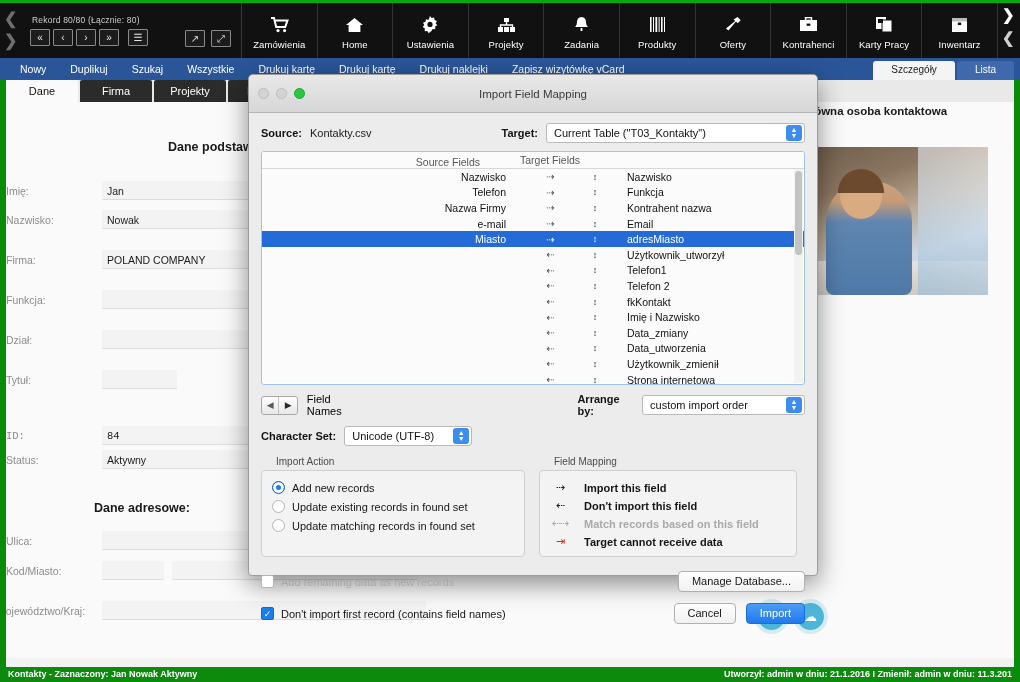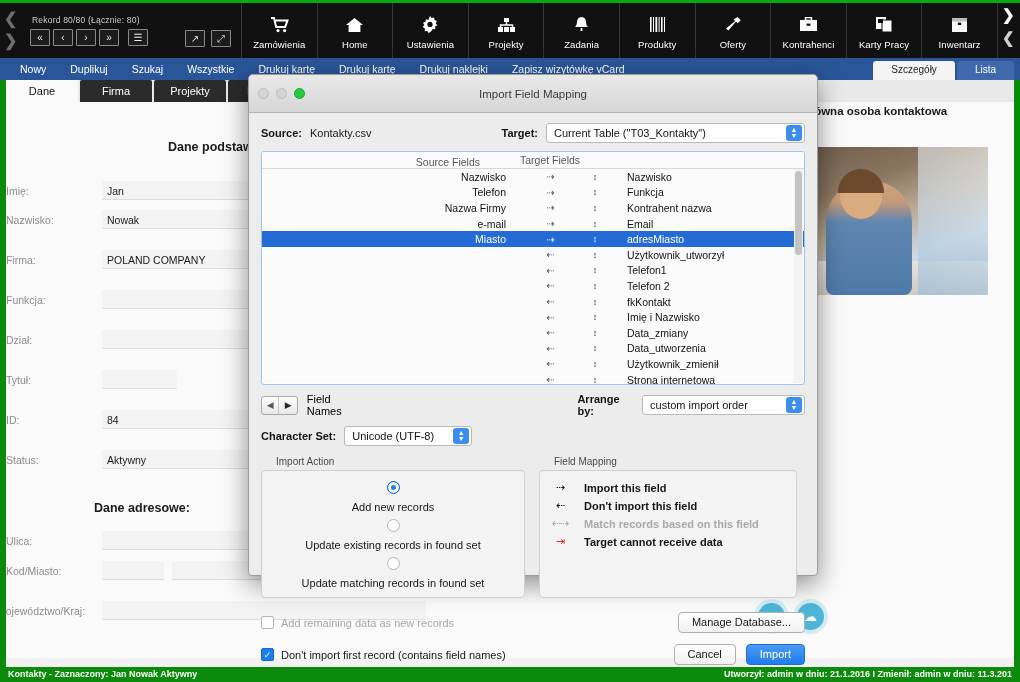--- a/index.html
+++ b/index.html
@@ -232,21 +232,21 @@
            font-size: 9px; color: #5a5a5a; border-right: 1px solid #c4c4c4;}
   .apbtn:last-child { border-right: none; color:#2a2a2a; }
 
   .groupbox {
     border: 1px solid #cfcfcf; border-radius: 4px; background: #f3f3f3;
     position: relative; padding: 10px 10px 8px;
   }
   .grouplabel {
     position: absolute; top: -15px; left: 0px; font-size: 10px; color: #4a4a4a; padding-left: 14px;
   }
-  .radio-line { display: flex; align-items: center; gap: 7px; margin-bottom: 6px; flex-direction: column; }
+  .radio-line { display: flex; align-items: center; gap: 7px; margin-bottom: 6px; }
   .radio {
     width: 13px; height: 13px; border-radius: 50%; background: #ffffff;
     border: 1px solid #b5b5b5; flex: none;
   }
   .radio.on { background: #1a7ef0; border-color: #1367cc;
     box-shadow: inset 0 0 0 3px #ffffff; }
   .radio-line span { font-size: 11px; color: #161616; }
 
   .fm-line { display: flex; align-items: center; gap: 14px; margin-bottom: 5px; }
   .fm-ico { width: 20px; text-align: center; font-size: 11px; color: #1a1a1a; letter-spacing: -1px;}
@@ -447,21 +447,21 @@
         <div class="finput" style="width:320px;"></div>
       </div>
       <div class="frow" style="left:0px; top:228px;">
         <div class="flabel">Dział:</div>
         <div class="finput" style="width:320px;"></div>
       </div>
       <div class="frow" style="left:0px; top:268px;">
         <div class="flabel">Tytuł:</div>
         <div class="finput" style="width:75px;"></div>
       </div>
-      <div class="frow" style="left:0px; top:308px;">
+      <div class="frow" style="left:0px; top:324px;font-family:Liberation Mono, monospace;">
         <div class="flabel">ID:</div>
         <div class="finput" style="width:320px;">84</div>
       </div>
       <div class="frow" style="left:0px; top:348px;">
         <div class="flabel">Status:</div>
         <div class="finput" style="width:320px;">Aktywny</div>
       </div>
 
       <div class="section-title" style="left:88px; top:399px;">Dane adresowe:</div>
 

